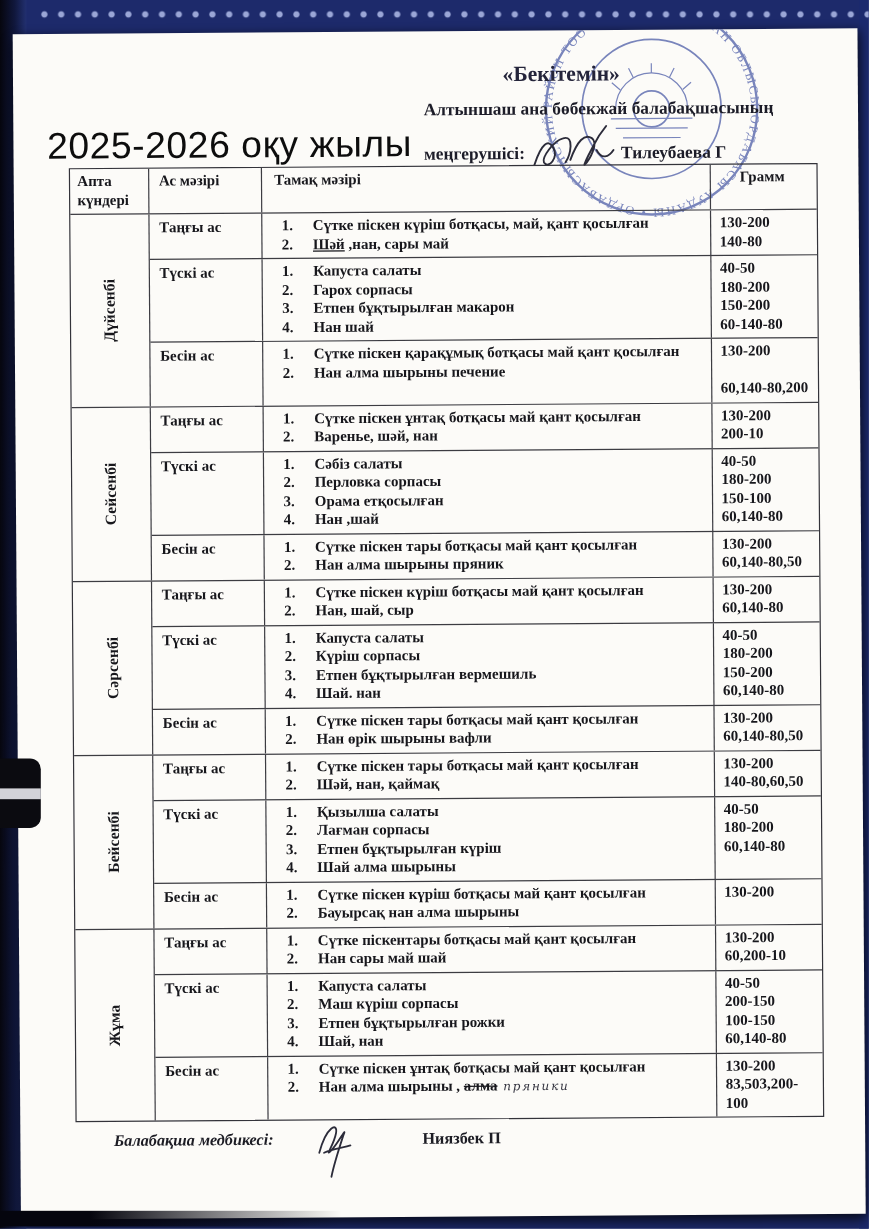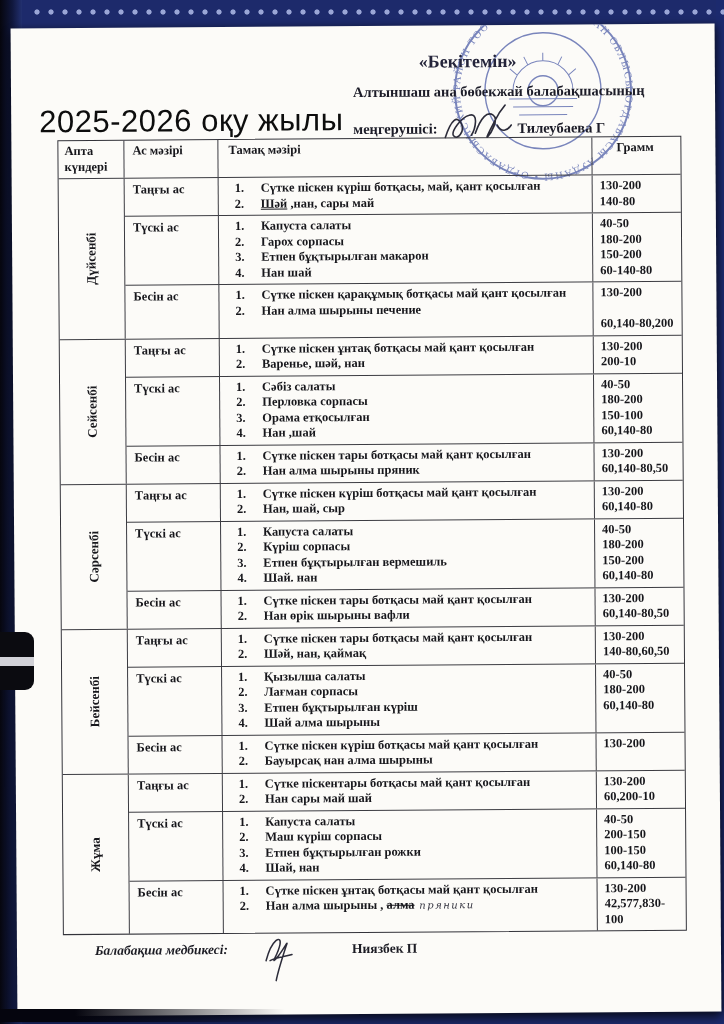--- a/index.html
+++ b/index.html
@@ -440,21 +440,21 @@
                     <span class="item-n">1.</span>
                     <span class="item-t">Сүтке піскен ұнтақ  ботқасы май қант қосылған</span>
                   </div>
                   <div class="item-line">
                     <span class="item-n">2.</span>
                     <span class="item-t">Нан алма шырыны , <span class="struck">алма</span><span class="hand"> пряники</span></span>
                   </div>
                 </div>
                 <div class="gram-cell">
                   <div class="gram-line">130-200</div>
-                  <div class="gram-line">42,577,830-100</div>
+                  <div class="gram-line">83,503,200-100</div>
                 </div>
               </div>
             </div>
           </div>
         </div>
     </div>
 
     <div class="footer-line">
       <span class="nurse-label">Балабақша медбикесі:</span>
       <svg class="sig" width="50" height="52" viewBox="0 0 50 52">

